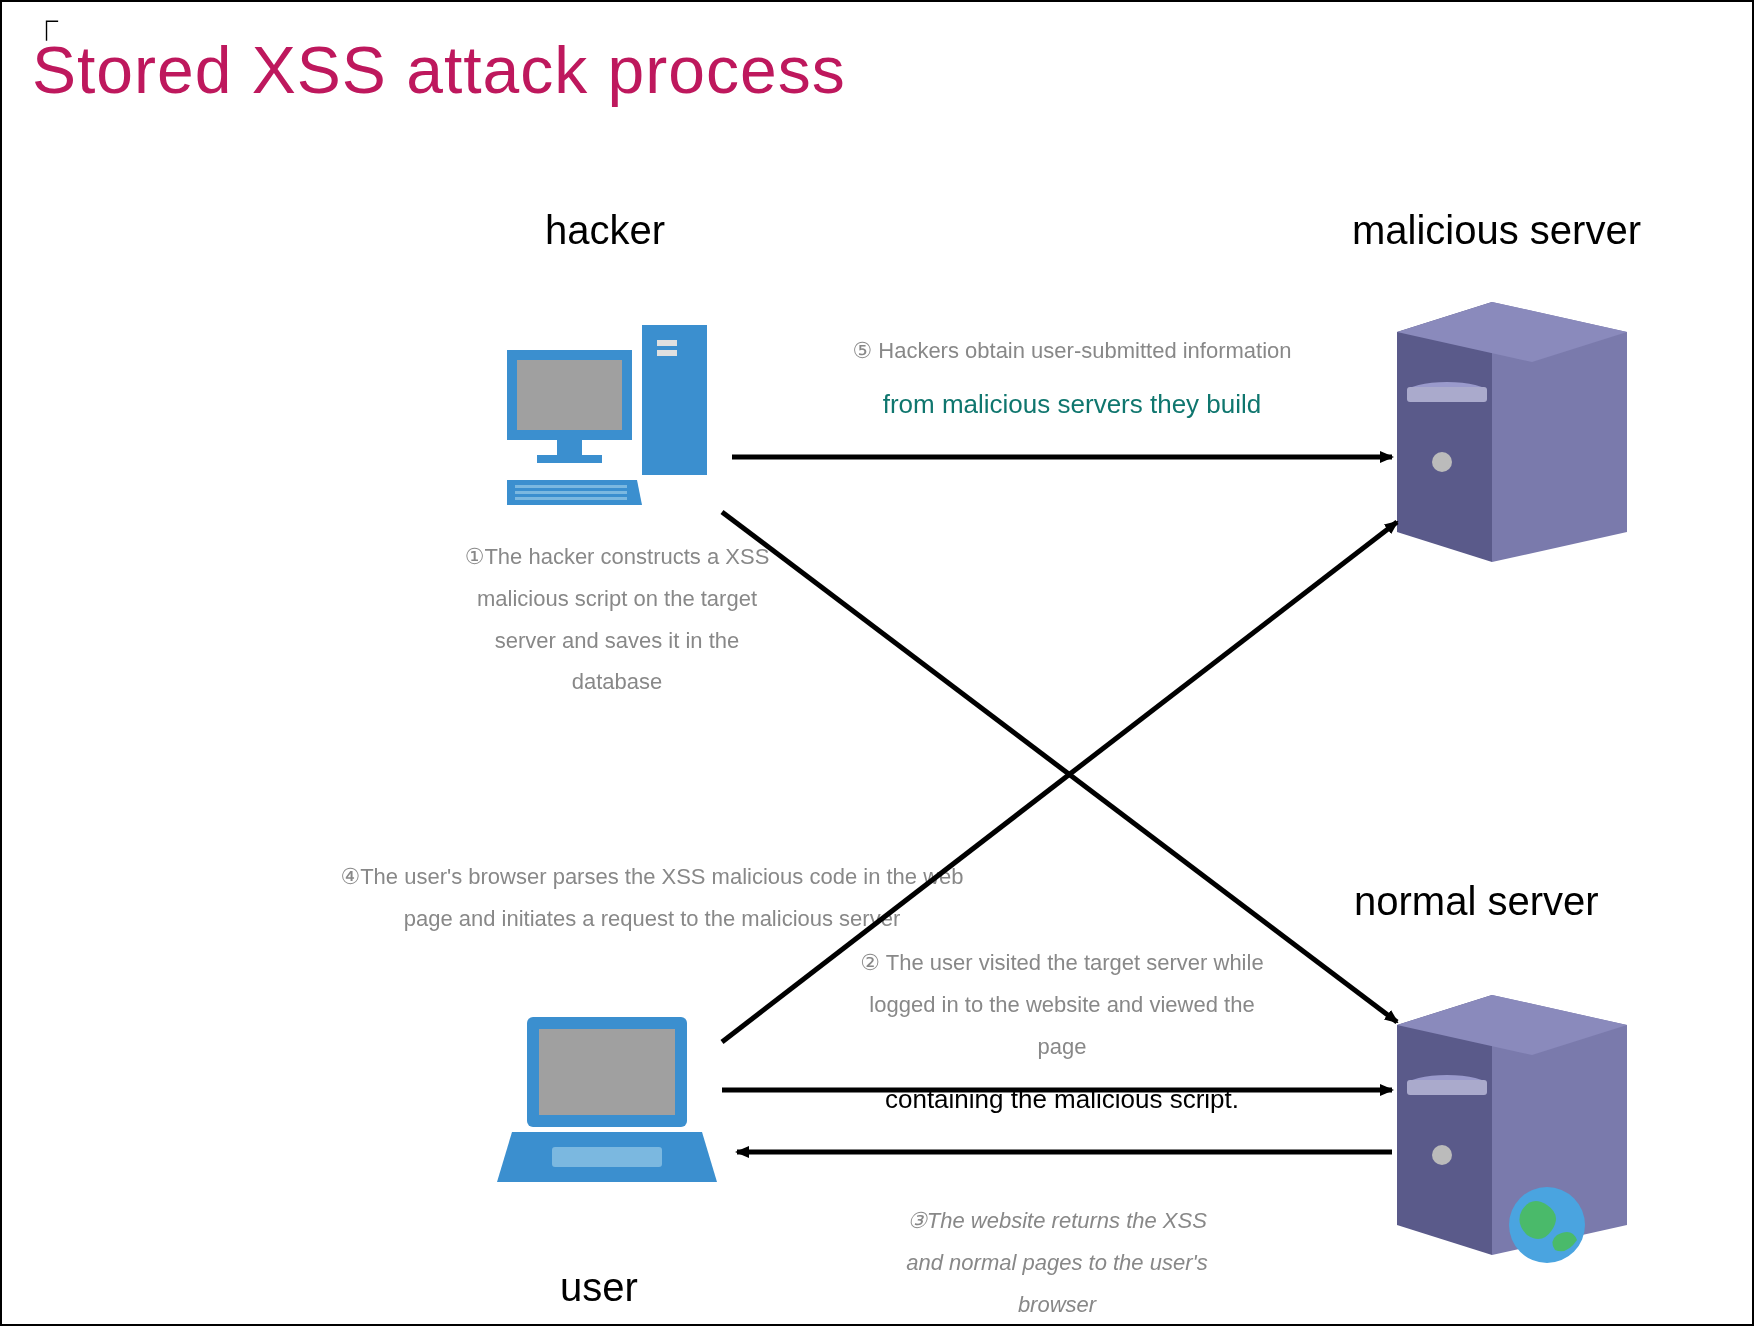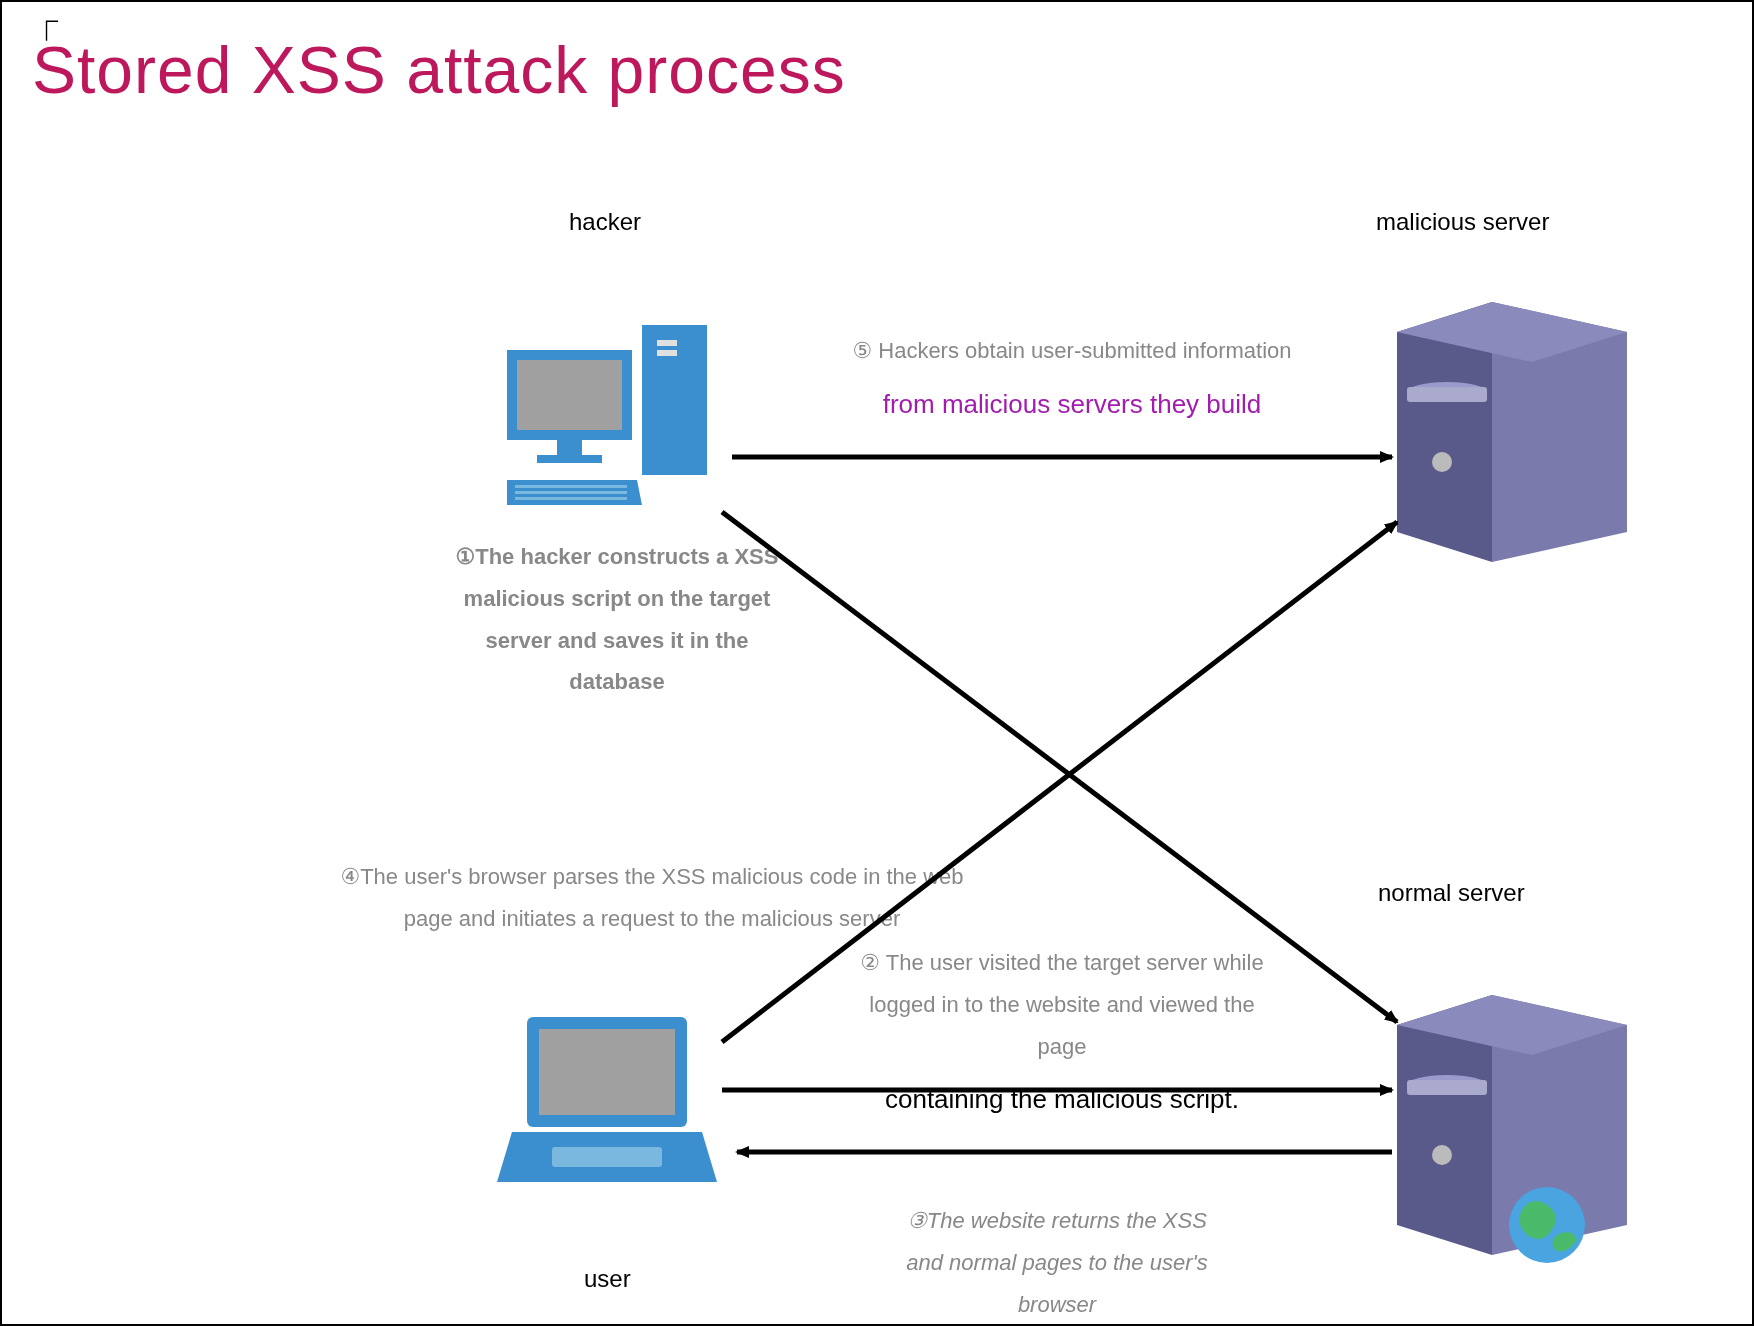--- a/index.html
+++ b/index.html
@@ -30,41 +30,40 @@
       font-size: 40px;
       color: #000;
     }
     .title {
       font-size: 66px;
       color: #be185d;
       letter-spacing: 1px;
     }
     .node-label {
       position: absolute;
-      font-size: 24px;
+      font-size: 40px;
       color: #000;
-      margin-left: 24px;
     }
     .hacker-label { left: 543px; top: 206px; }
     .malicious-server-label { left: 1350px; top: 206px; }
     .normal-server-label { left: 1352px; top: 877px; }
     .user-label { left: 558px; top: 1263px; }
     .step-text {
       position: absolute;
       font-size: 22px;
       color: #888;
       line-height: 1.9;
       text-align: center;
     }
-    .step1 { left: 450px; top: 534px; width: 330px; font-weight: bold; }
+    .step1 { left: 450px; top: 534px; width: 330px; }
     .step2 { left: 845px; top: 940px; width: 430px; }
     .step3 { left: 885px; top: 1198px; width: 340px; font-style: italic; }
     .step4 { left: 325px; top: 818px; width: 650px; margin-top: 36px; }
     .step5 { left: 850px; top: 328px; width: 440px; }
-    .step5 .line2 { color: #a21caf; font-size: 26px; display: block; margin-top: 8px; }
+    .step5 .line2 { color: #0f766e; font-size: 26px; display: block; margin-top: 8px; }
     .step2 .line3 { color: #000; font-size: 26px; display: block; margin-top: 8px; }
     .icon-container { position: absolute; }
     .hacker-icon { left: 505px; top: 318px; }
     .user-icon { left: 495px; top: 1010px; }
     .malicious-server-icon { left: 1395px; top: 270px; }
     .normal-server-icon { left: 1395px; top: 963px; }
     svg.diagram-svg {
       position: absolute;
       top: 0;
       left: 0;

